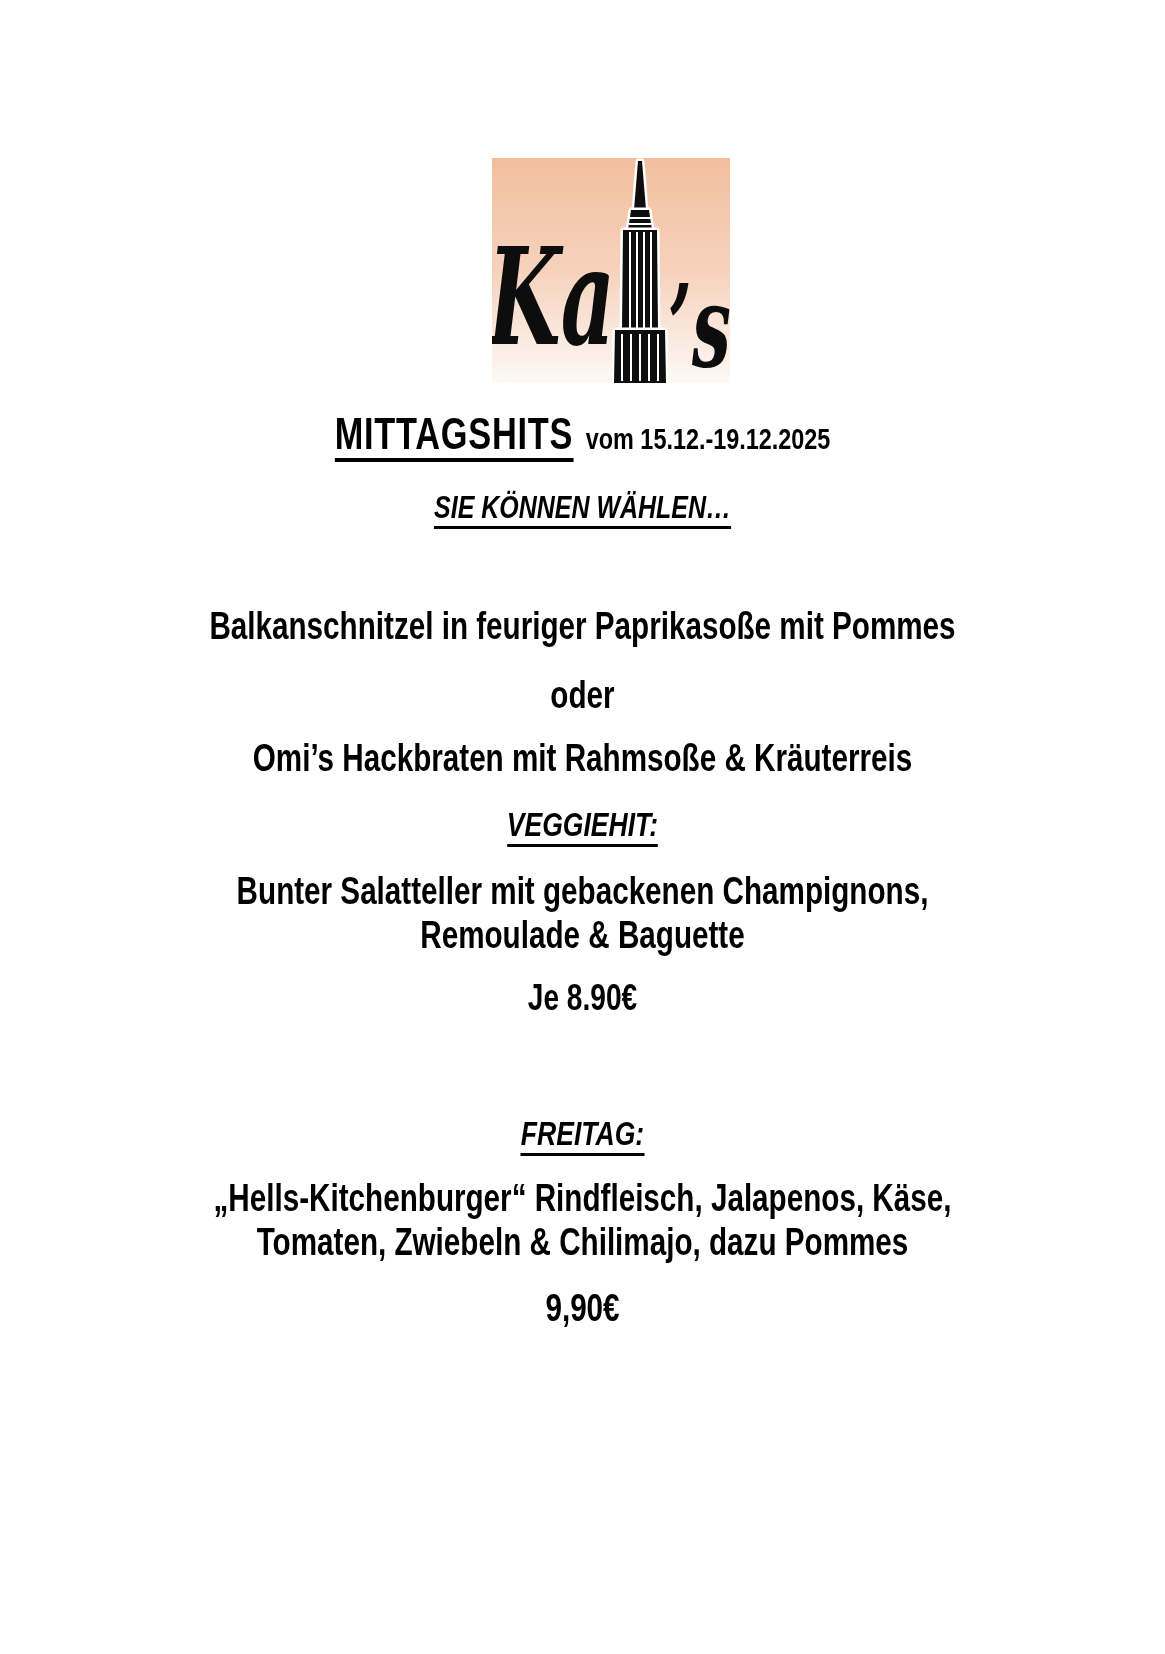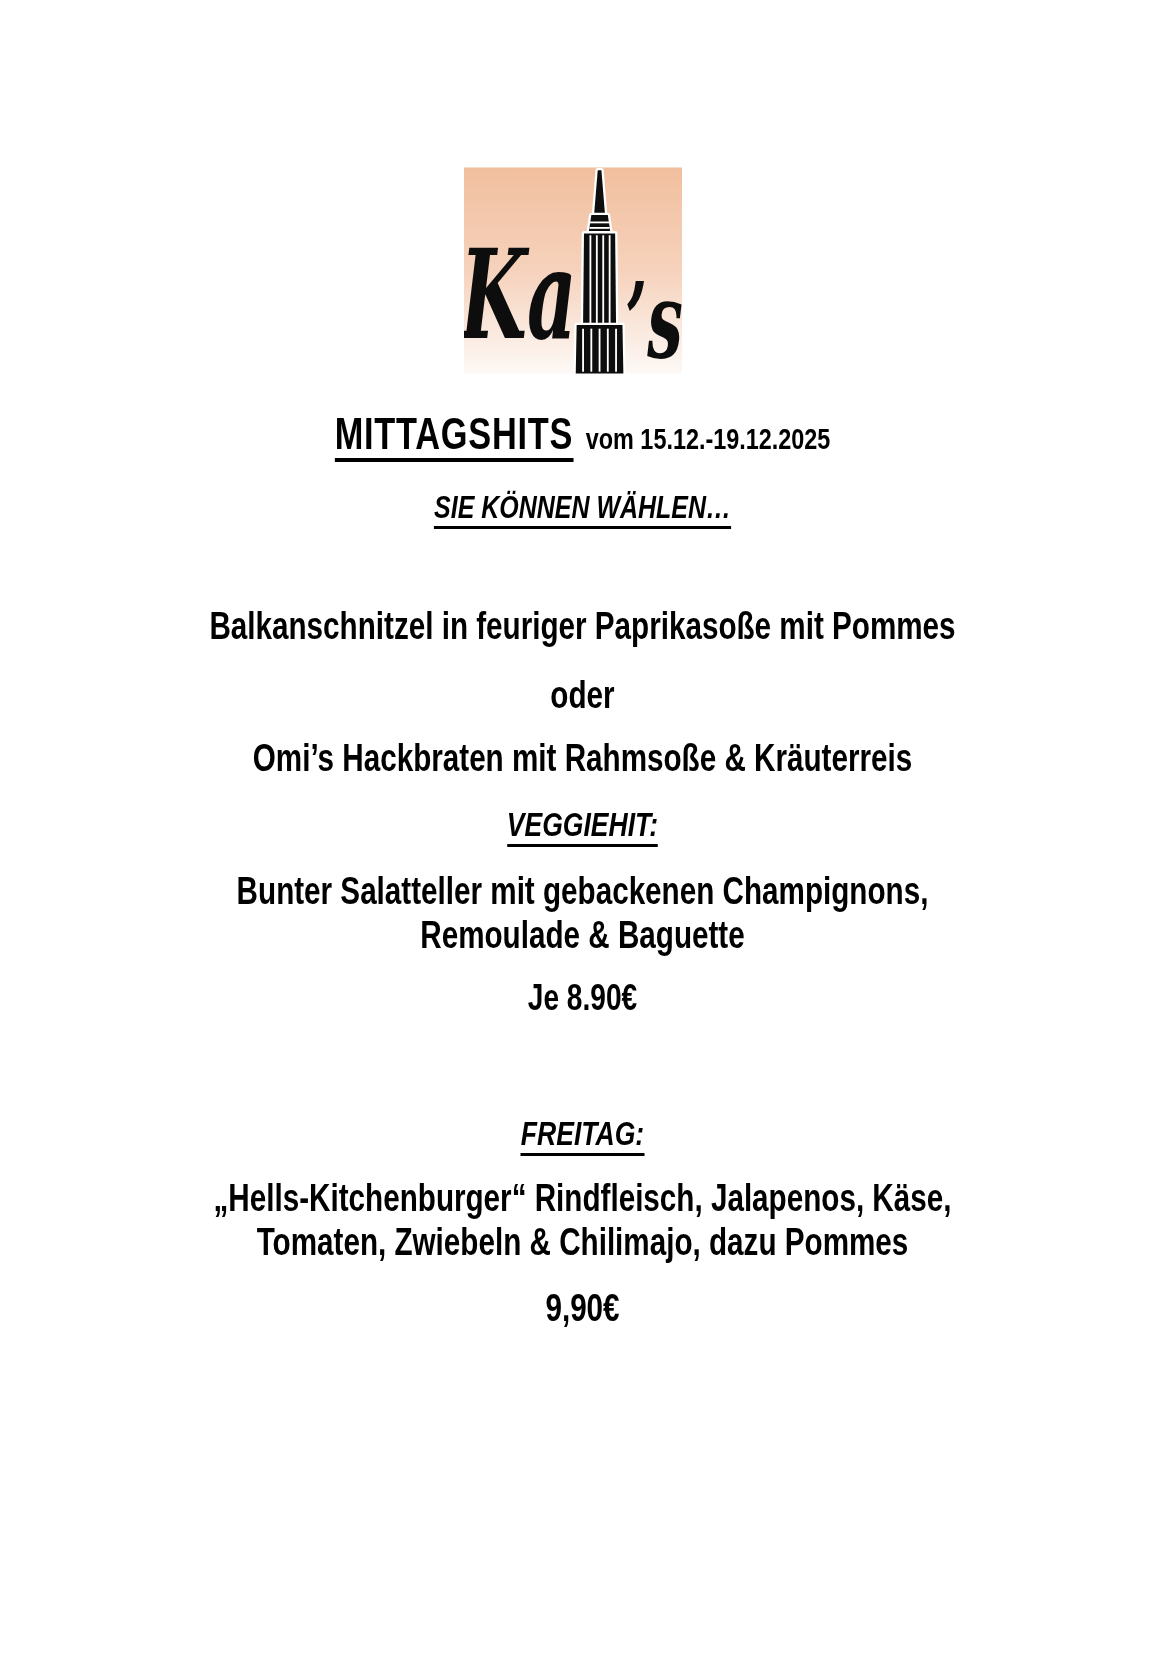--- a/index.html
+++ b/index.html
@@ -5,22 +5,22 @@
   html,body { margin:0; padding:0; background:#ffffff; }
   .page {
     position:relative;
     width:1165px; height:1654px;
     background:#ffffff;
     overflow:hidden;
     font-family:"Liberation Sans", sans-serif;
     color:#000;
   }
   .logo {
-    position:absolute; left:464px; top:158px;
-    width:218px; height:225px;text-align:center;
+    position:absolute; left:492px; top:158px;
+    width:238px; height:225px;text-align:center;
   }
   .logo svg { display:block; width:100%; height:100%; }
   .line {
     position:absolute; left:0; width:1165px;
     text-align:center; font-weight:700;
     white-space:nowrap; line-height:1;
     transform:scaleX(0.78); transform-origin:50% 0;
   }
   .t-title { font-size:44px; letter-spacing:1px; }
   .t-date  { font-size:30px; margin-left:16px; }

